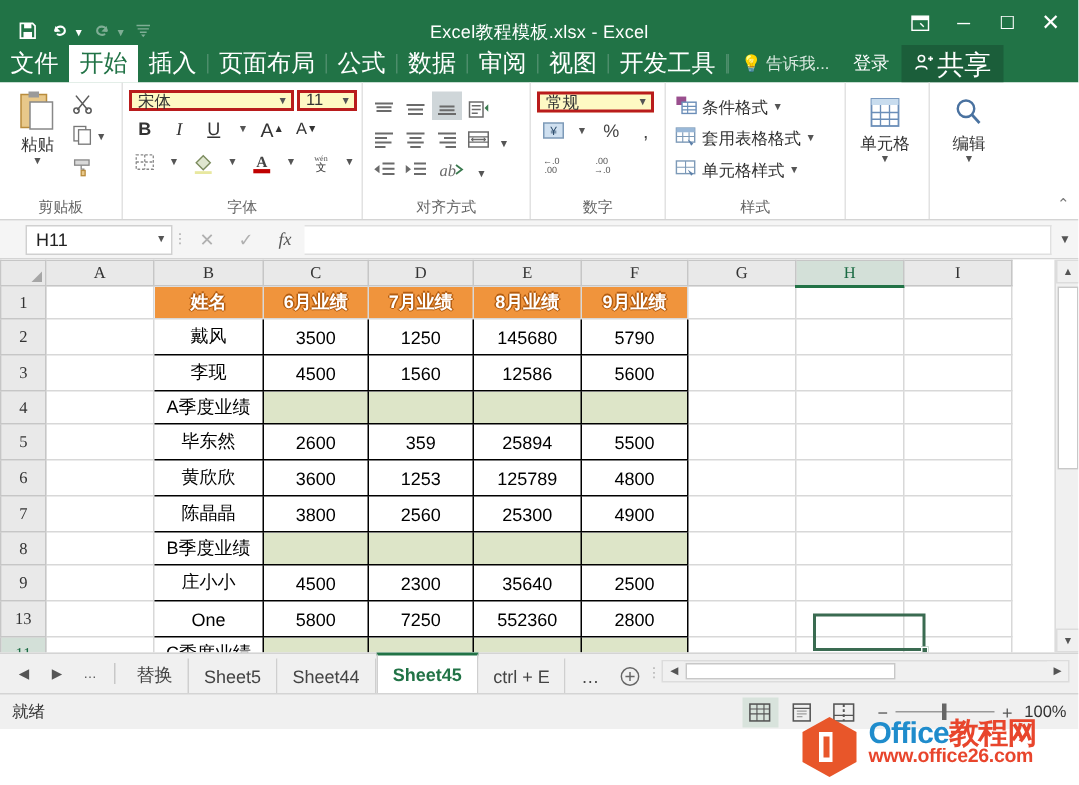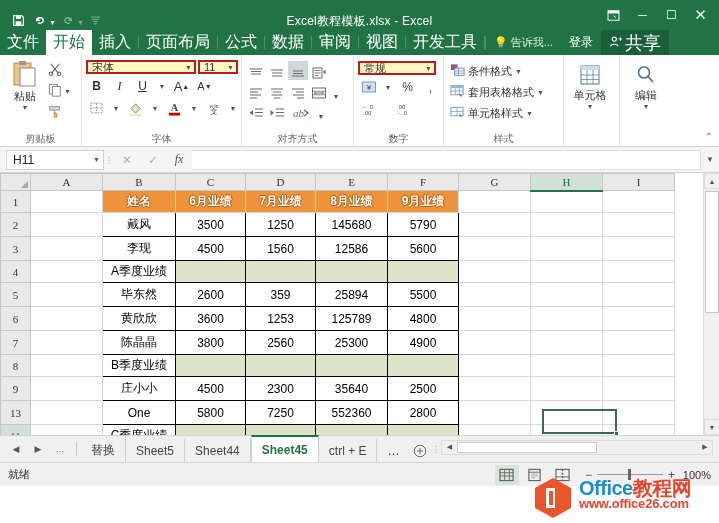--- a/index.html
+++ b/index.html
@@ -142,21 +142,21 @@
   .ribbon-collapse {
     position: absolute; right: 6px; bottom: 4px; font-size: 10px; color: #777;
   }
 
   
   .fbar {
     height: 26px; background: #f5f5f5; display: flex; align-items: center;
     border-bottom: 1px solid #d4d4d4; padding: 0 2px;
   }
   .namebox {
-    width: 98px; height: 20px; margin-left: 4px; background: #fff;
+    width: 98px; height: 20px; margin-left: 15px; background: #fff;
     border: 1px solid #d0d0d0; display: flex; align-items: center;
     padding: 0 3px 0 6px; font-size: 12px; color: #222; gap: 36px;
   }
   .namebox .nv { flex: 1; }
   .namebox .nc { font-size: 7px; color: #555; }
   .fb-grip { width: 10px; text-align: center; font-size: 9px; color: #aaa; }
   .fb-btns { display: flex; align-items: center; gap: 0; }
   .fb-btn {
     width: 26px; height: 20px; display: flex; align-items: center;
     justify-content: center; font-size: 12px; color: #b0b0b0;

